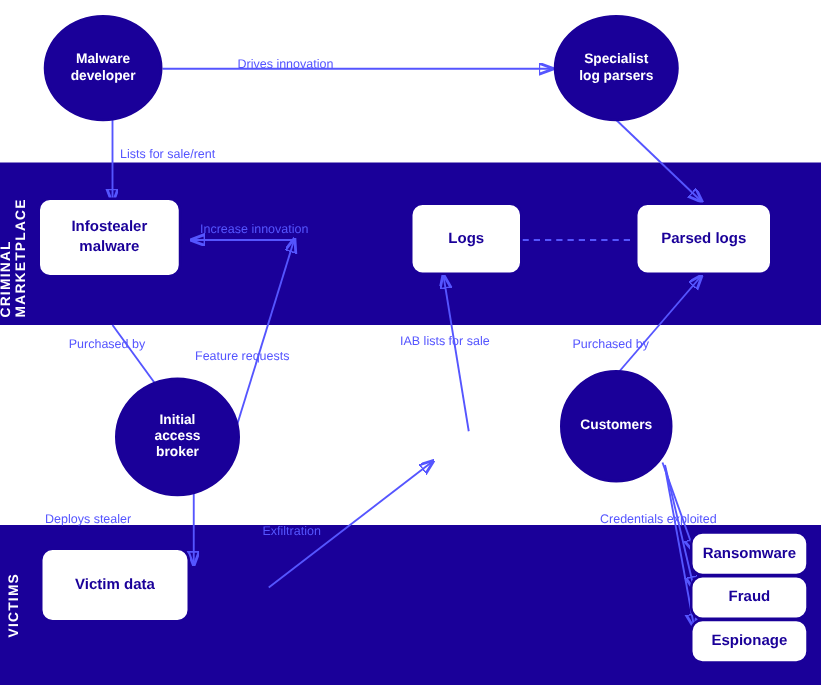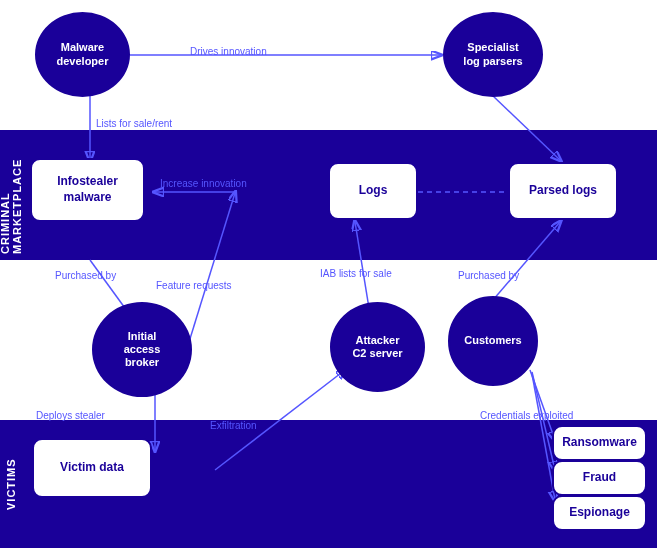--- a/index.html
+++ b/index.html
@@ -194,24 +194,20 @@
   <div class="node-rect" style="left:508px; top:162px; width:110px; height:58px;">
     <span>Parsed logs</span>
   </div>
 
   <div class="node-circle" style="left:92px; top:302px; width:100px; height:95px;">
     <span style="white-space:pre-line;">Initial
 access
 broker</span>
   </div>
 
-  <div class="node-circle" style="left:330px; top:302px; width:95px; height:90px;">
-    <span style="white-space:pre-line;">Attacker
-C2 server</span>
-  </div>
 
   <div class="node-circle" style="left:448px; top:296px; width:90px; height:90px;">
     <span>Customers</span>
   </div>
 
   <div class="node-rect" style="left:32px; top:438px; width:120px; height:60px;">
     <span>Victim data</span>
   </div>
 
   <div class="node-rect" style="left:552px; top:425px; width:95px; height:36px;">

